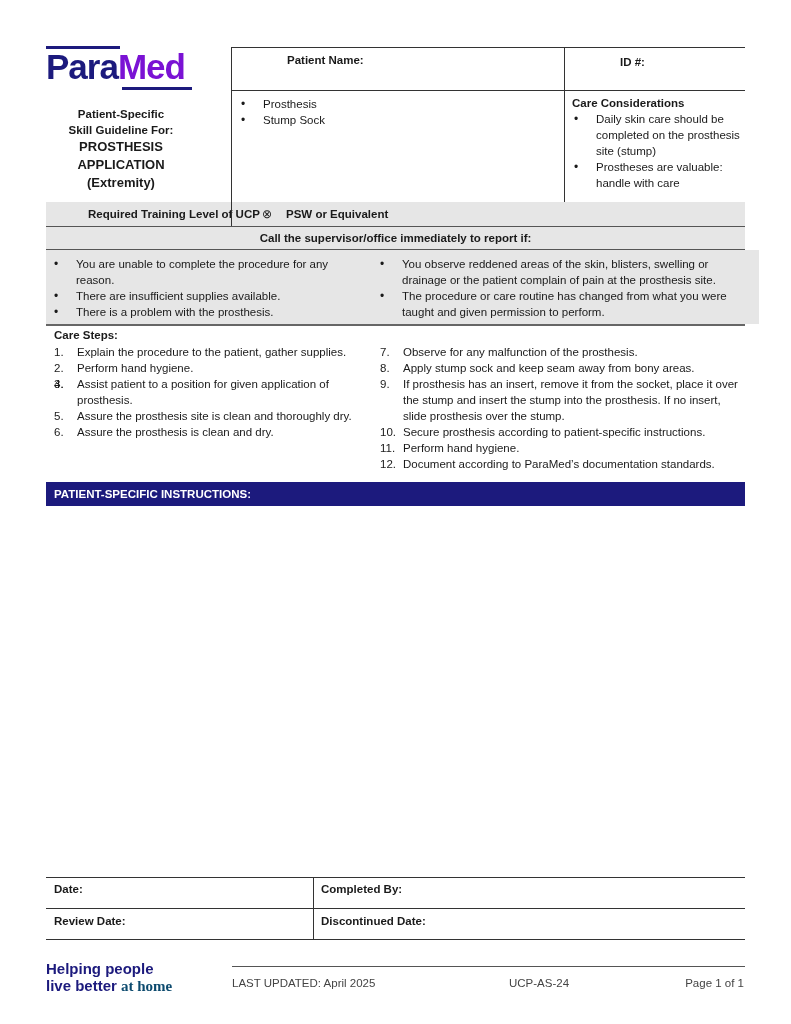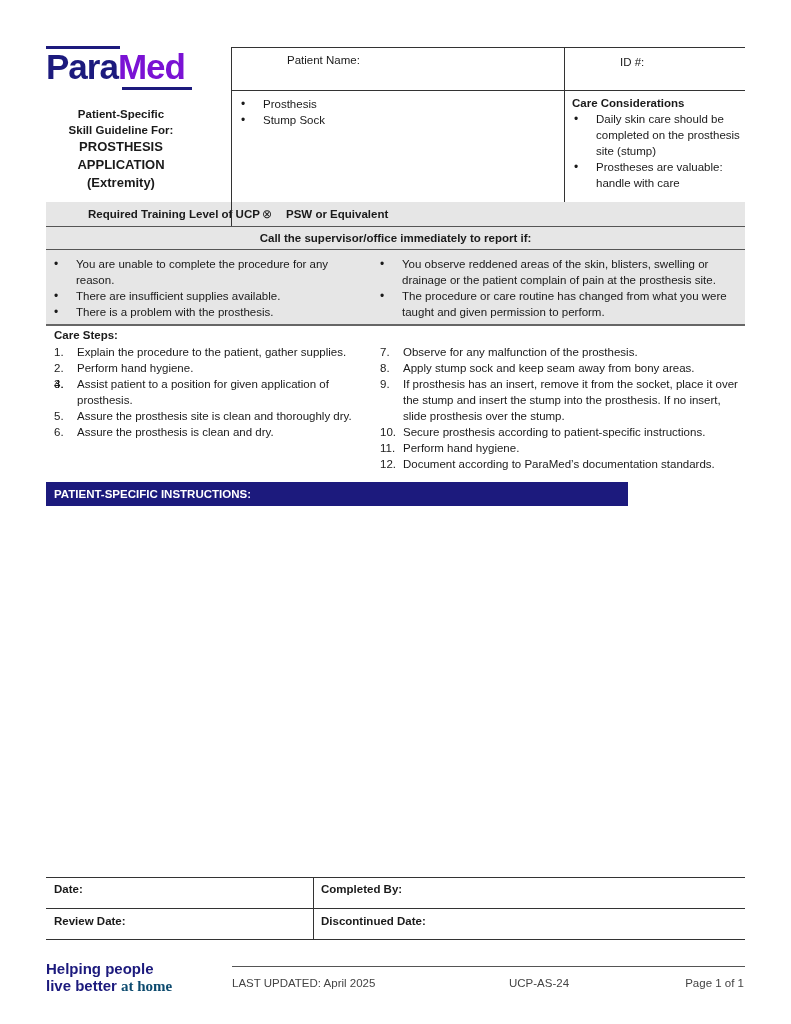--- a/index.html
+++ b/index.html
@@ -16,38 +16,38 @@
   .logo .med { color: #7a12d4; }
 
   .title-block { left: 46px; top: 106px; width: 150px; text-align: center; font-weight: bold; }
   .title-block .small { font-size: 11.5px; line-height: 16px; }
   .title-block .big { font-size: 13px; line-height: 18px; }
 
   
   .hline { position: absolute; height: 1px; background: #333; }
   .vline { position: absolute; width: 1px; background: #333; }
 
-  .cell-label { position: absolute; font-weight: normal; font-size: 11.5px; padding-left: 48px; }
+  .cell-label { position: absolute; font-weight: bold; font-size: 11.5px; padding-left: 48px; }
   ul.bl { list-style: none; margin: 0; padding: 0; }
   ul.bl li { position: relative; padding-left: 24px; line-height: 16px; }
   ul.bl li::before { content: "\2022"; position: absolute; left: 2px; top: 0; font-size: 12px; }
   ul.bl.wide li { padding-left: 30px; }
   ul.bl.wide li::before { left: 8px; }
 
   
   .grey { background: #e6e6e6; }
   .training { left: 46px; top: 202px; width: 699px; height: 24px; }
   .report-head { left: 46px; top: 227px; width: 699px; height: 22px; text-align: center; font-weight: bold; line-height: 22px; }
-  .report-body { left: 46px; top: 250px; width: 699px; height: 74px; }
+  .report-body { left: 46px; top: 250px; width: 699px; height: 74px; padding-left: 14px; }
 
   ol.steps { list-style: none; margin: 0; padding: 0; }
   ol.steps li { position: relative; padding-left: 23px; line-height: 16px; }
   ol.steps li .num { position: absolute; left: 0; top: 0; }
 
-  .banner { left: 46px; top: 482px; width: 582px; height: 24px; background: #1c1a7d; color: #ffffff; font-weight: bold; font-size: 11.5px; line-height: 24px; padding-left: 8px; box-sizing: border-box; }
+  .banner { left: 46px; top: 482px; width: 699px; height: 24px; background: #1c1a7d; color: #ffffff; font-weight: bold; font-size: 11.5px; line-height: 24px; padding-left: 8px; box-sizing: border-box; }
 
   .sign-label { position: absolute; font-weight: bold; }
 
   .tagline { left: 46px; top: 960px; font-size: 15px; font-weight: bold; line-height: 17px; color: #1c1a7d; }
   .tagline .accent { color: #0c4a6e; font-family: Liberation Serif, serif; }
   .footer-text { position: absolute; top: 977px; font-size: 11.5px; color: #444; }
 </style>
 </head>
 <body>
 

